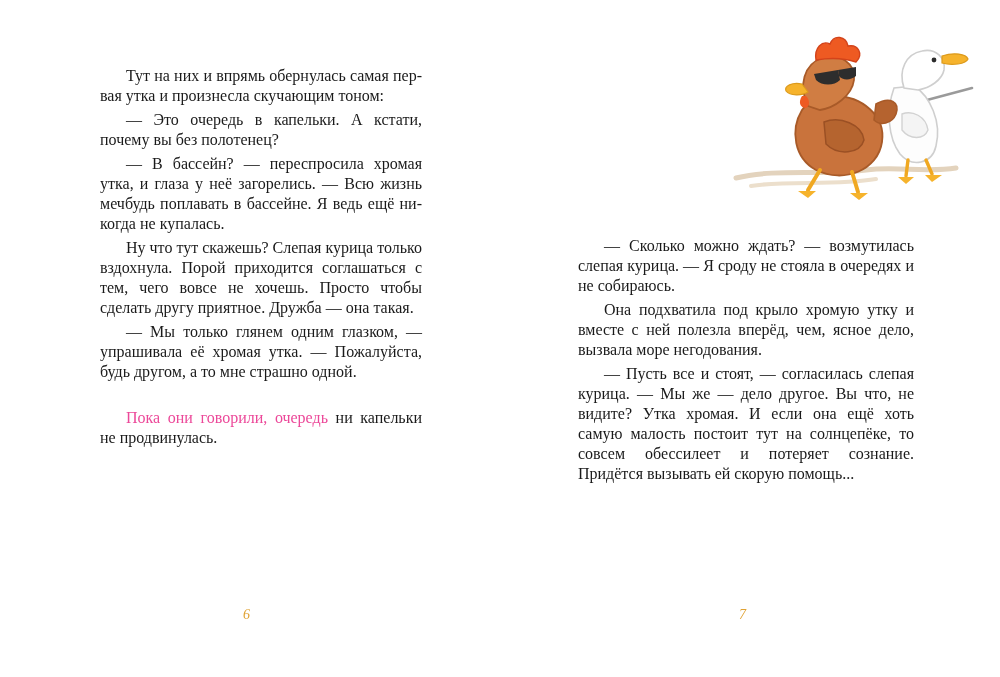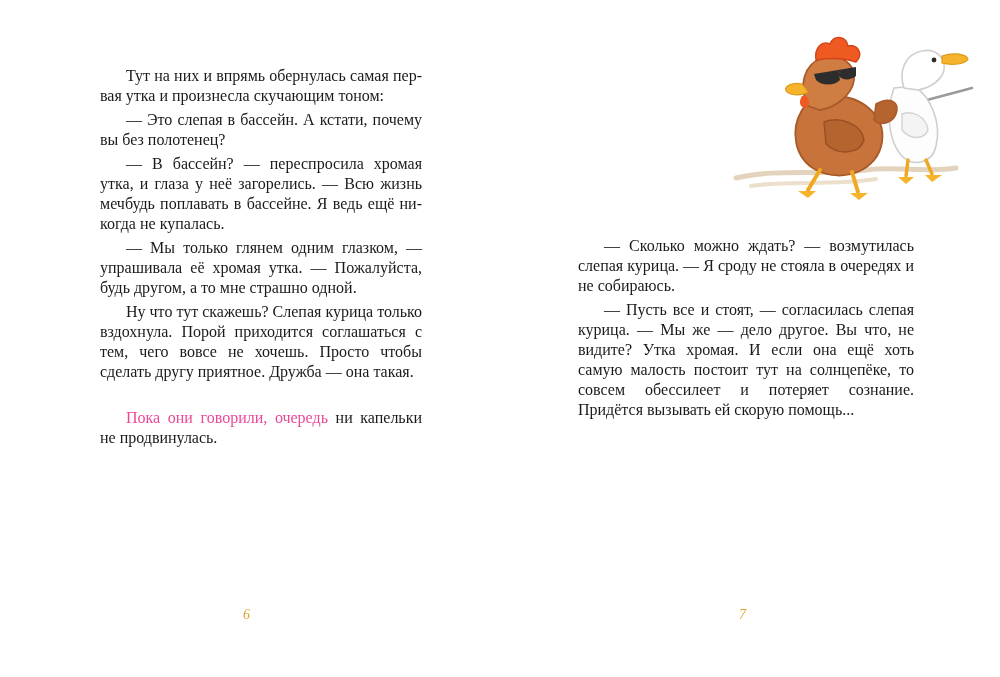--- a/index.html
+++ b/index.html
@@ -80,24 +80,24 @@
   }
 </style>
 </head>
 <body>
 
 <div class="spread">
 
   <div class="page page-left">
     <div class="text-column">
       <p class="para"><span>Тут на них и впрямь обернулась самая пер­вая утка и произнесла скучающим тоном:</span></p>
-      <p class="para"><span>— Это слепая в бассейн. А кстати, почему вы без полотенец?</span></p>
+      <p class="para"><span>— Это очередь в капельки. А кстати, почему вы без полотенец?</span></p>
       <p class="para"><span>— В бассейн? — переспросила хромая утка, и глаза у неё загорелись. — Всю жизнь меч­будь поплавать в бассейне. Я ведь ещё ни­когда не купалась.</span></p>
+      <p class="para"><span>Ну что тут скажешь? Слепая курица толь­ко вздохнула. Порой приходится соглашать­ся с тем, чего вовсе не хочешь. Просто чтобы сделать другу приятное. Дружба — она такая.</span></p>
       <p class="para"><span>— Мы только глянем одним глазком, — упрашивала её хромая утка. — Пожалуйста, будь другом, а то мне страшно одной.</span></p>
-      <p class="para"><span>Ну что тут скажешь? Слепая курица толь­ко вздохнула. Порой приходится соглашать­ся с тем, чего вовсе не хочешь. Просто чтобы сделать другу приятное. Дружба — она такая.</span></p>
       <p class="para gap"><span class="highlight">Пока они говорили, очередь </span><span>ни капельки не про­двинулась.</span></p>
     </div>
     <div class="folio">6</div>
   </div>
 
   <div class="page page-right">
 
     <div class="illustration">
       <svg viewBox="0 0 270 190" xmlns="http://www.w3.org/2000/svg">
 
@@ -149,18 +149,19 @@
           <path d="M104 152 L 92 172" stroke="#f0a821" stroke-width="4" stroke-linecap="round"></path>
           <path d="M136 154 L 142 174" stroke="#f0a821" stroke-width="4" stroke-linecap="round"></path>
           <path d="M82 173 L 100 173 L 92 180 Z" fill="#f6b32c"></path>
           <path d="M134 175 L 152 175 L 143 182 Z" fill="#f6b32c"></path>
         </g>
       </svg>
     </div>
 
     <div class="text-column">
       <p class="para"><span>— Сколько можно ждать? — возмутилась слепая курица. — Я сроду не стояла в очере­дях и не собираюсь.</span></p>
+      <p class="para"><span>Она подхватила под крыло хромую утку и вместе с ней полезла вперёд, чем, ясное дело, вызвала море негодования.</span></p>
       <p class="para"><span>— Пусть все и стоят, — согласилась слепая курица. — Мы же — дело другое. Вы что, не видите? Утка хромая. И если она ещё хоть самую малость постоит тут на солнцепёке, то совсем обессилеет и потеряет сознание. Придётся вызывать ей скорую помощь...</span></p>
     </div>
     <div class="folio">7</div>
   </div>
 
 </div>
 
 </body></html>

